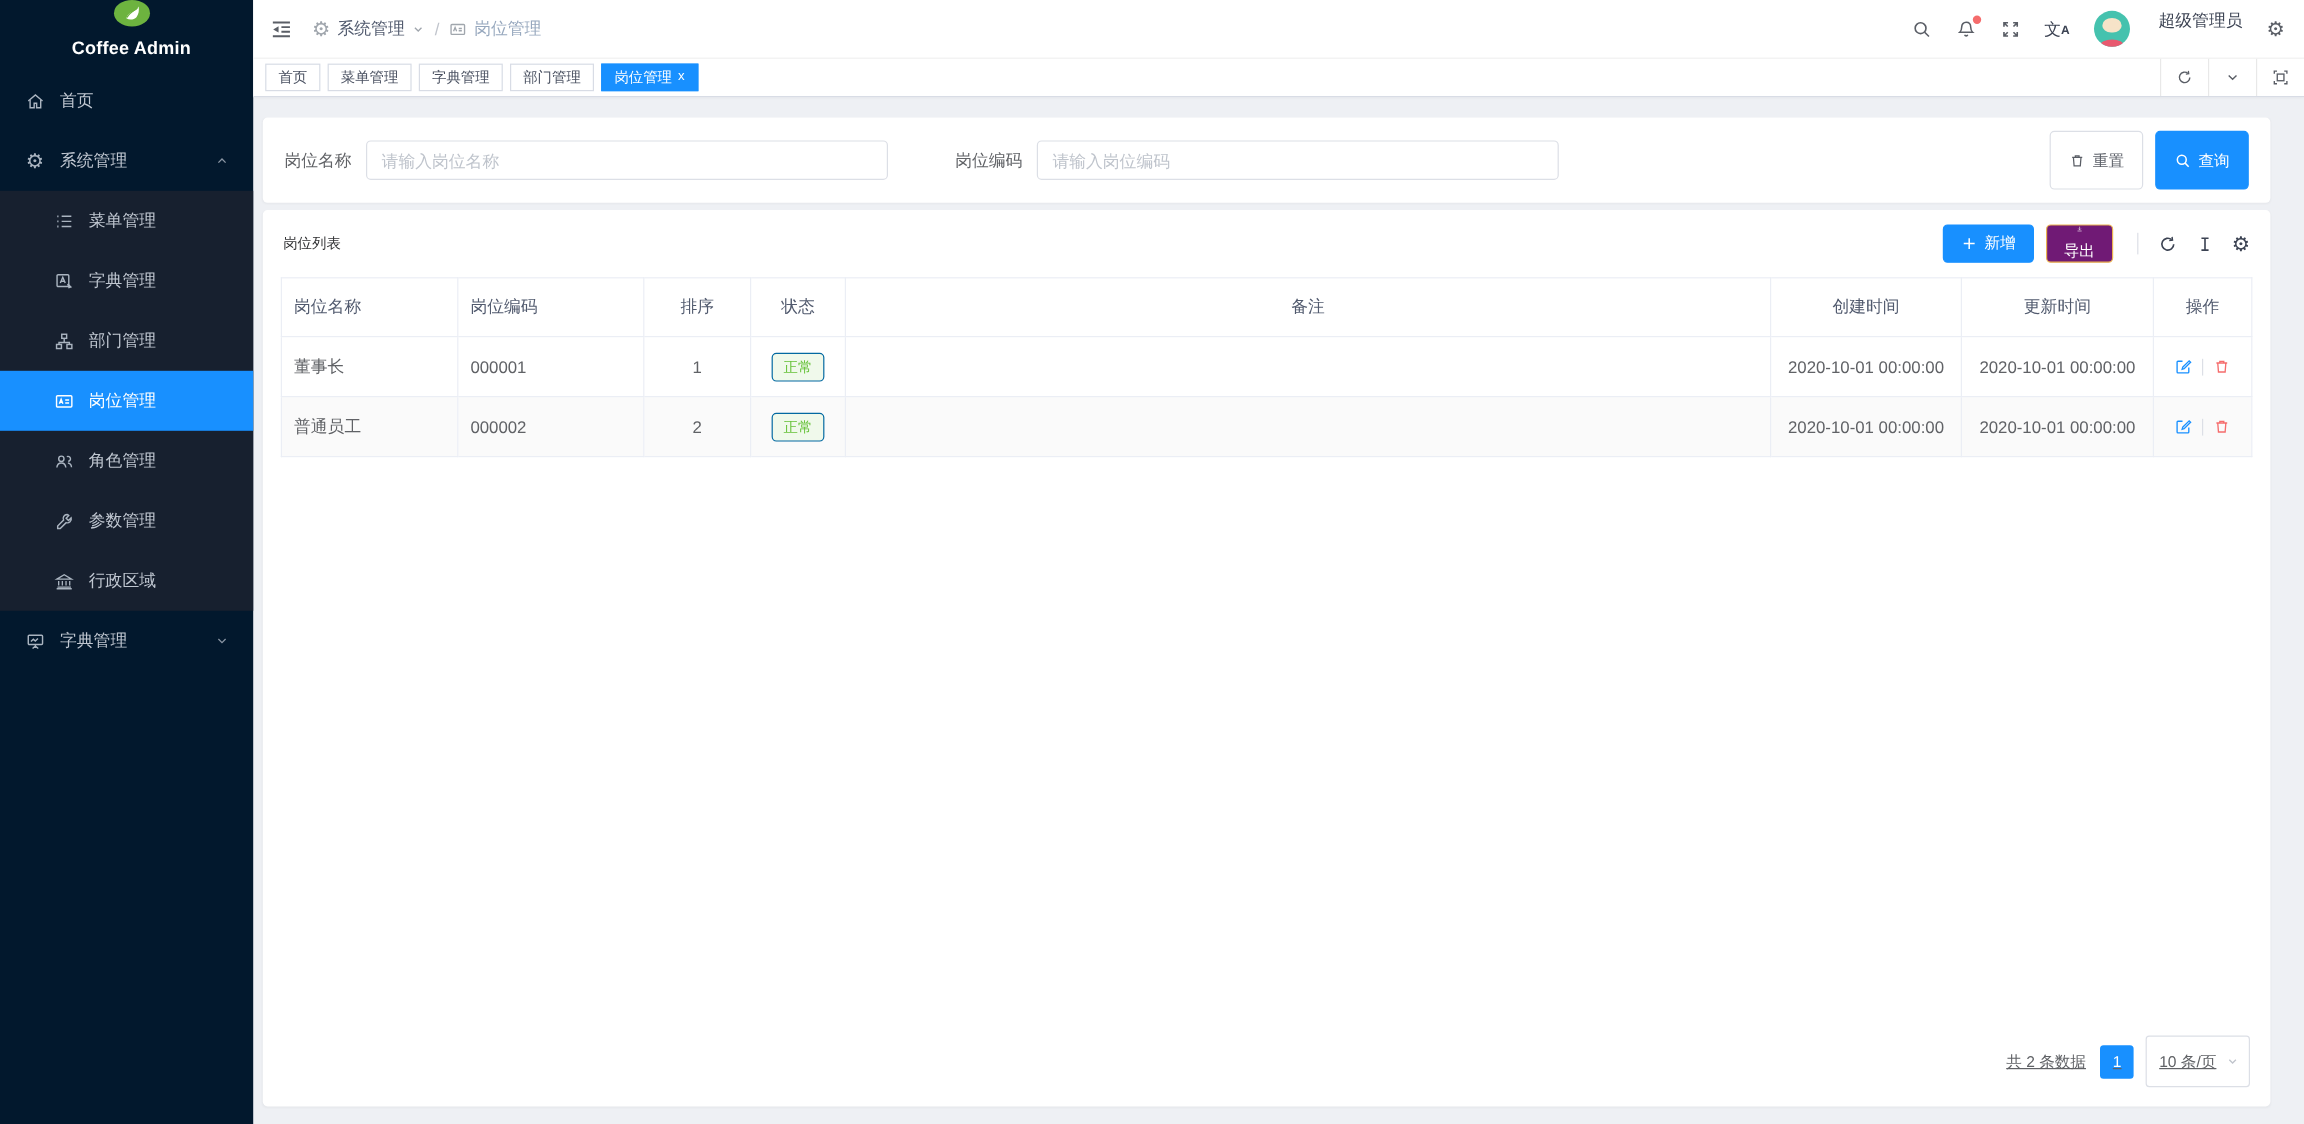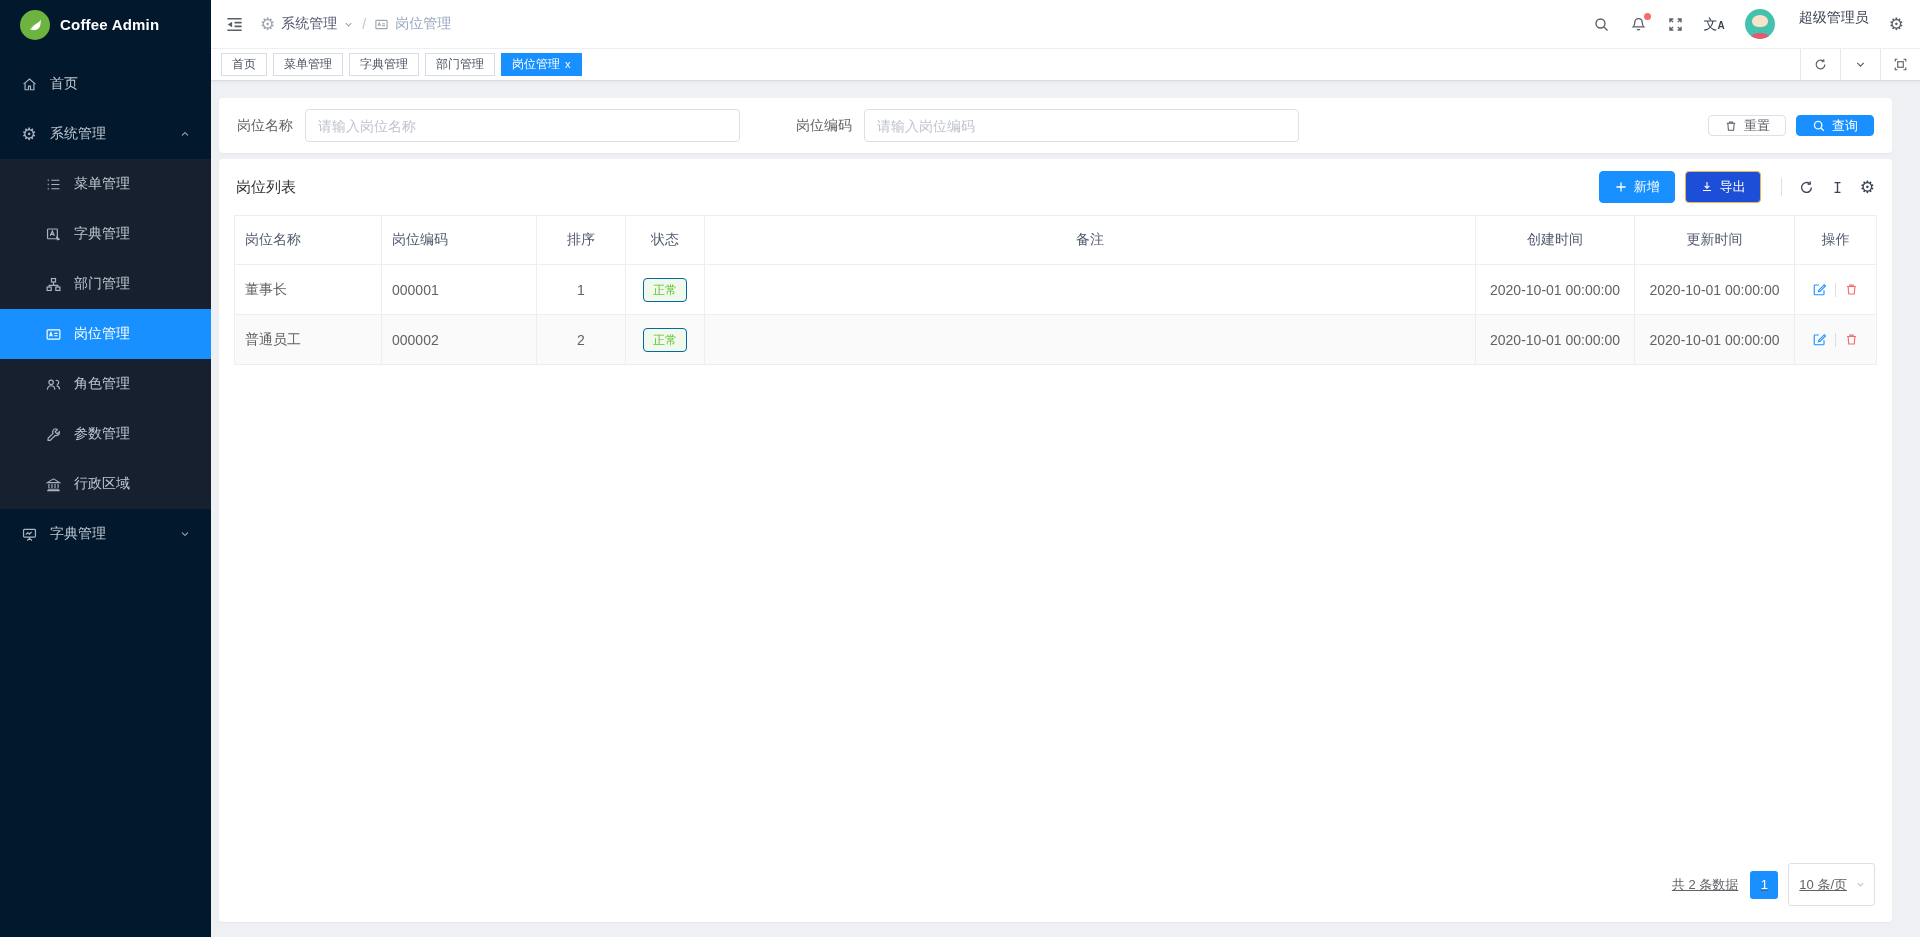--- a/index.html
+++ b/index.html
@@ -2,21 +2,21 @@
 <html><head>
 <meta charset="utf-8">
 <style>
   * { margin:0; padding:0; box-sizing:border-box; }
   html,body { width:1920px; height:937px; overflow:hidden; }
   body { font-family:"Liberation Sans","DejaVu Sans",sans-serif; display:flex; background:#eef0f4; color:#606266; }
   svg { display:block; }
 
   
   .sidebar { width:211px; height:100%; background:#02182d; flex-shrink:0; display:flex; flex-direction:column; }
-  .logo { height:49px; display:flex; align-items:center; gap:10px; padding-left:20px; flex-shrink:0; }
+  .logo { height:49px; display:flex; align-items:center; gap:10px; padding-left:8px; flex-shrink:0;flex-direction:column; }
   .logo-badge { width:30px; height:30px; border-radius:50%; background:#6db33f; display:flex; align-items:center; justify-content:center; }
   .logo-text { color:#fff; font-size:15px; font-weight:bold; letter-spacing:.2px; }
   .menu { margin-top:10px; }
   .menu-item { height:50px; display:flex; align-items:center; gap:12px; padding:0 20px; font-size:14px; color:#c0c7d1; cursor:pointer; }
   .menu-item .mi-icon { width:18px; height:18px; color:#aab4c0; display:flex; align-items:center; justify-content:center; flex-shrink:0; }
   .menu-item .chev { margin-left:auto; color:#8a95a3; }
   .submenu { background:#17202f; }
   .submenu .menu-item { padding-left:44px; }
   .menu-item.active { background:#1890ff; color:#fff; }
   .menu-item.active .mi-icon { color:#fff; }
@@ -58,29 +58,29 @@
   .card { background:#fff; border-radius:4px; box-shadow:0 1px 2px rgba(0,0,0,.04); }
 
   
   .search-card { padding:11px 18px; display:flex; align-items:center; flex-shrink:0; }
   .form-item { display:flex; align-items:center; }
   .form-item + .form-item { margin-left:56px; }
   .form-label { font-size:14px; color:#606266; margin-right:12px; white-space:nowrap; }
   .form-input { width:435px; height:33px; border:1px solid #dcdfe6; border-radius:4px; padding:0 12px; font-size:14px; color:#606266; outline:none; }
   .form-input::placeholder { color:#bfc4cc; }
   .search-btns { margin-left:auto; display:flex; gap:10px; }
-  .btn { height:21px; padding:0 15px; border-radius:4px; font-size:13px; display:inline-flex; align-items:center; gap:6px; cursor:pointer; border:1px solid #dcdfe6; background:#fff; color:#5a5e66; font-family:inherit; }
+  .btn { height:49px; padding:0 15px; border-radius:4px; font-size:13px; display:inline-flex; align-items:center; gap:6px; cursor:pointer; border:1px solid #dcdfe6; background:#fff; color:#5a5e66; font-family:inherit; }
   .btn-primary { background:#1890ff; border-color:#1890ff; color:#fff; }
-  .btn-warning { background:#1d4ed8; border-color:#ebb350; color:#fff; }
+  .btn-warning { background:#701a75; border-color:#ebb350; color:#fff;flex-direction:column; }
   .btn-sm { height:32px; padding:0 14px; }
 
   
   .list-card { flex:1; min-height:0; display:flex; flex-direction:column; padding:0 15px; }
   .card-header { height:56px; display:flex; align-items:center; flex-shrink:0; padding:0 2px; }
-  .card-title { font-size:15px; color:#303133; }
+  .card-title { font-size:12px; color:#303133; }
   .header-actions { margin-left:auto; display:flex; align-items:center; gap:10px; }
   .tool-sep { width:1px; height:18px; background:#dcdfe6; margin:0 6px 0 10px; }
   .tool-icons { display:flex; align-items:center; gap:14px; color:#3c4353; }
   .tool-ic { cursor:pointer; display:flex; }
 
   
   table { width:100%; border-collapse:collapse; table-layout:fixed; font-size:14px; }
   th, td { border:1px solid #ebeef5; height:49px; padding:0 10px; font-weight:normal; overflow:hidden; white-space:nowrap; }
   th { color:#515a6e; background:#fff; }
   td { color:#606266; }

